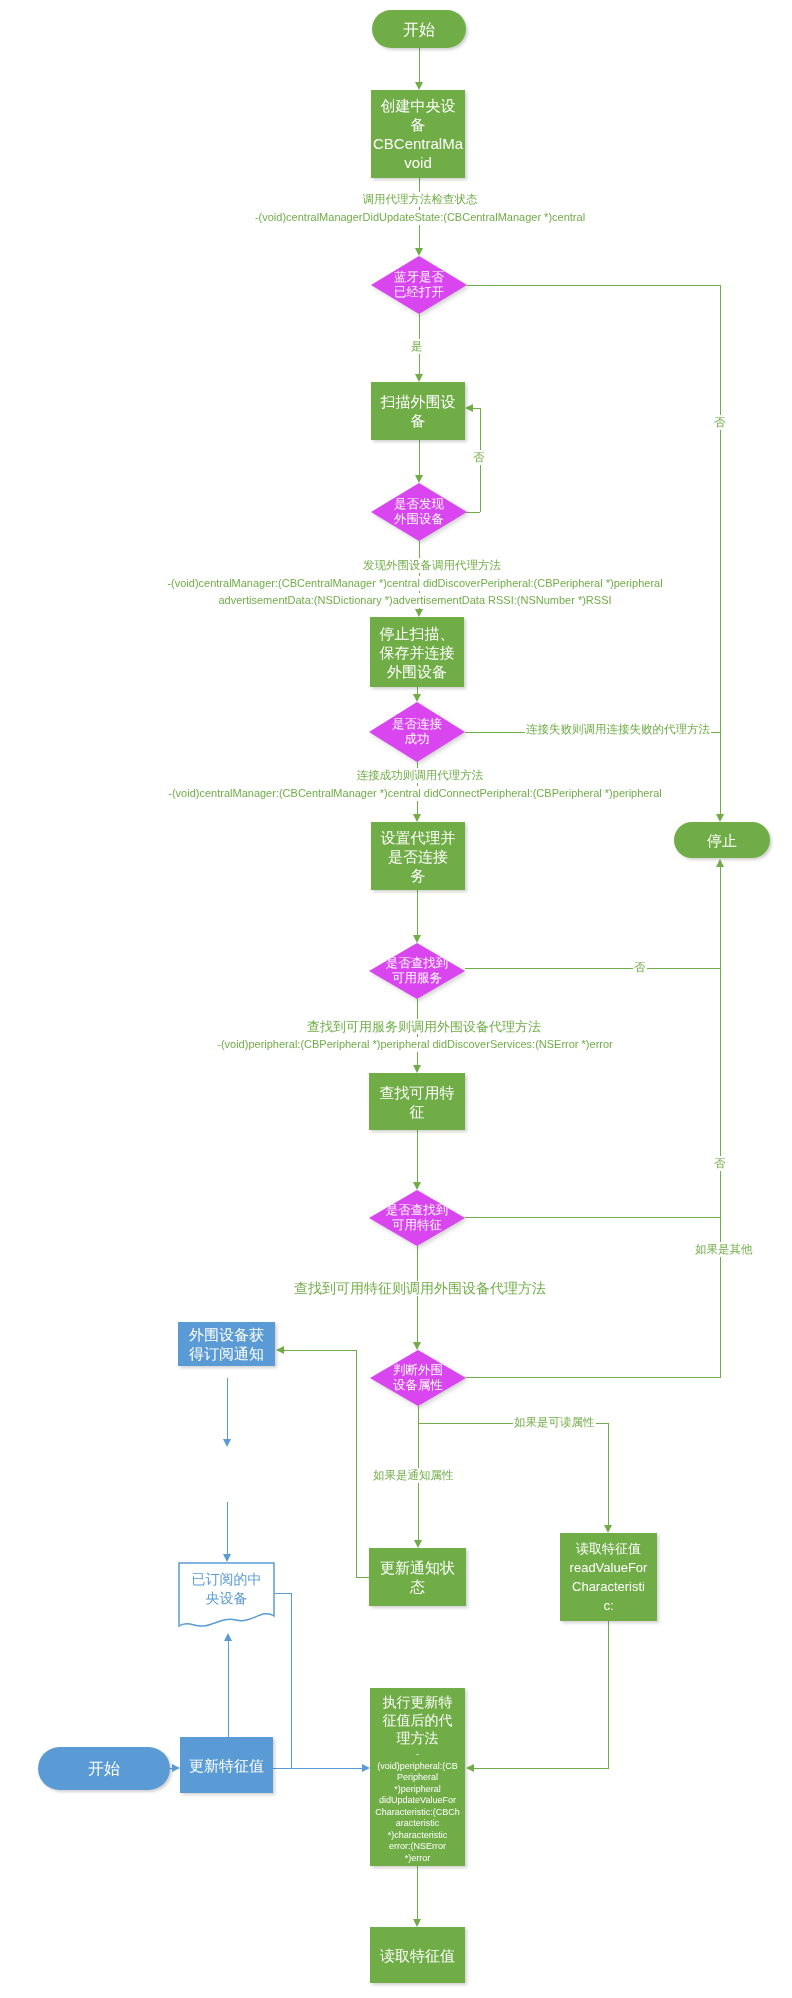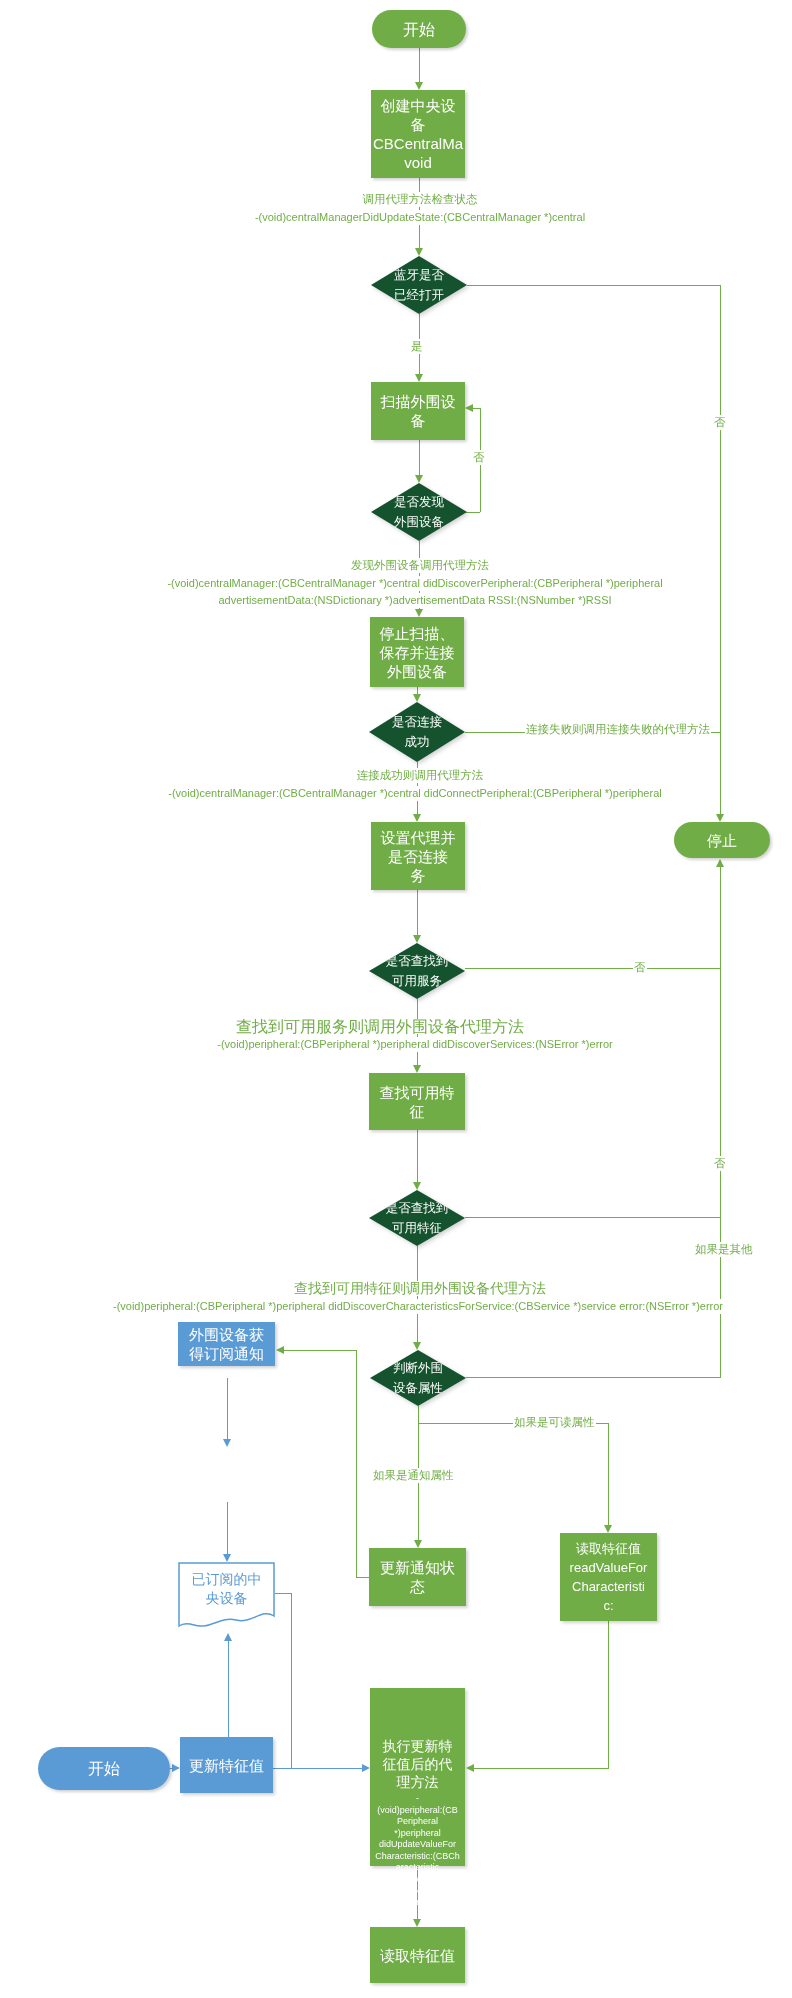--- a/index.html
+++ b/index.html
@@ -5,23 +5,23 @@
   html,body{margin:0;padding:0;background:#fff;}
   .canvas{position:relative;width:792px;height:1998px;background:#fff;overflow:hidden;
           border-right:1px solid #d8d8d8;border-bottom:1px solid #cfcfcf;
           font-family:"Liberation Sans",sans-serif;}
   
   .gbox{position:absolute;background:#70AD47;color:#fff;display:flex;align-items:center;justify-content:center;
         text-align:center;white-space:pre-line;font-size:15px;line-height:19px;
         box-shadow:2px 2px 3px rgba(0,0,0,.18);}
   .stadium{border-radius:999px;}
   .dwrap{position:absolute;filter:drop-shadow(2px 2px 2px rgba(0,0,0,.18));}
-  .diamond{width:100%;height:100%;clip-path:polygon(50% 0,100% 50%,50% 100%,0 50%);background:#14532d;
+  .diamond{width:100%;height:100%;clip-path:polygon(50% 0,100% 50%,50% 100%,0 50%);background:#d946ef;
            color:#fff;display:flex;align-items:center;justify-content:center;text-align:center;
-           white-space:pre-line;font-size:12.5px;line-height:20px;}
+           white-space:pre-line;font-size:12.5px;line-height:15px;}
   
   .bbox{position:absolute;background:#5B9BD5;color:#fff;display:flex;align-items:center;justify-content:center;
         text-align:center;white-space:pre-line;font-size:15px;line-height:19px;
         box-shadow:2px 2px 3px rgba(0,0,0,.18);}
   .doc{position:absolute;}
   .doc .doctext{position:absolute;left:0;right:0;top:8px;color:#5B9BD5;text-align:center;
         white-space:pre-line;font-size:14px;line-height:19px;}
   
   .vl,.hl{position:absolute;background:#70AD47;}
   .vl{width:1px;} .hl{height:1px;}
@@ -33,21 +33,21 @@
   .arr.r{border-top:4px solid transparent;border-bottom:4px solid transparent;border-left:8px solid #70AD47;}
   .arr.d.blue{border-top-color:#5B9BD5;}
   .arr.u.blue{border-bottom-color:#5B9BD5;}
   .arr.r.blue{border-left-color:#5B9BD5;}
   
   .lbl{position:absolute;color:#70AD47;background:#fff;font-size:11.5px;line-height:15px;
        white-space:nowrap;padding:0 1px;}
   .m{position:absolute;transform:translateX(-50%);color:#70AD47;background:#fff;font-size:11px;
      line-height:15px;white-space:nowrap;text-align:center;}
   
-  .exec-title{font-size:14px;line-height:18px;white-space:pre-line;margin-top:44px;}
+  .exec-title{font-size:14px;line-height:18px;white-space:pre-line;}
   .exec-method{font-size:9px;line-height:11.5px;white-space:pre-line;margin-top:2px;}
 </style>
 </head>
 <body>
 
 <div class="canvas">
 
   <div class="vl" style="left:419px;top:48px;height:35px"></div>
   <div class="arr d" style="left:415px;top:82px"></div>
 
@@ -130,32 +130,31 @@
   <div class="vl blue" style="left:291px;top:1593px;height:175px"></div>
   <div class="hl blue" style="left:273px;top:1768px;width:89px"></div>
   <div class="arr r blue" style="left:362px;top:1764px"></div>
 
   <div class="hl blue" style="left:170px;top:1768px;width:3px"></div>
   <div class="arr r blue" style="left:172px;top:1764px"></div>
 
   <div class="m" style="left:420px;top:192px;font-size:11.5px">调用代理方法检查状态</div>
   <div class="m" style="left:420px;top:210px">-(void)centralManagerDidUpdateState:(CBCentralManager *)central</div>
 
-  <div class="m" style="left:420px;top:558px;font-size:11.5px">发现外围设备调用代理方法</div>
+  <div class="m" style="left:432px;top:558px;font-size:11.5px">发现外围设备调用代理方法</div>
   <div class="m" style="left:415px;top:576px">-(void)centralManager:(CBCentralManager *)central didDiscoverPeripheral:(CBPeripheral *)peripheral</div>
   <div class="m" style="left:415px;top:593px">advertisementData:(NSDictionary *)advertisementData RSSI:(NSNumber *)RSSI</div>
 
   <div class="m" style="left:420px;top:768px;font-size:11.5px">连接成功则调用代理方法</div>
   <div class="m" style="left:415px;top:786px">-(void)centralManager:(CBCentralManager *)central didConnectPeripheral:(CBPeripheral *)peripheral</div>
 
-  <div class="m" style="left:380px;top:1019px;font-size:16px">查找到可用服务则调用外围设备代理方法</div>
+  <div class="m" style="left:424px;top:1019px;font-size:13px">查找到可用服务则调用外围设备代理方法</div>
   <div class="m" style="left:415px;top:1037px">-(void)peripheral:(CBPeripheral *)peripheral didDiscoverServices:(NSError *)error</div>
 
   <div class="m" style="left:420px;top:1281px;font-size:14px">查找到可用特征则调用外围设备代理方法</div>
-  <div class="m" style="left:418px;top:1299px">-(void)peripheral:(CBPeripheral *)peripheral didDiscoverCharacteristicsForService:(CBService *)service error:(NSError *)error</div>
 
   <div class="lbl" style="left:410px;top:339px">是</div>
   <div class="lbl" style="left:713px;top:415px">否</div>
   <div class="lbl" style="left:472px;top:450px">否</div>
   <div class="lbl" style="left:525px;top:722px">连接失败则调用连接失败的代理方法</div>
   <div class="lbl" style="left:633px;top:960px">否</div>
   <div class="lbl" style="left:713px;top:1156px">否</div>
   <div class="lbl" style="left:694px;top:1242px">如果是其他</div>
   <div class="lbl" style="left:513px;top:1415px">如果是可读属性</div>
   <div class="lbl" style="left:372px;top:1468px">如果是通知属性</div>

